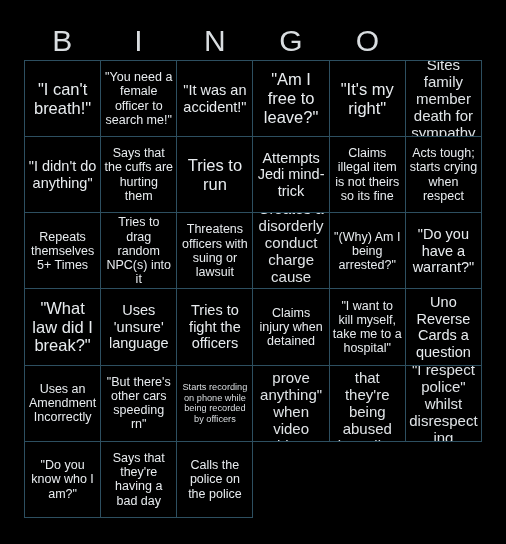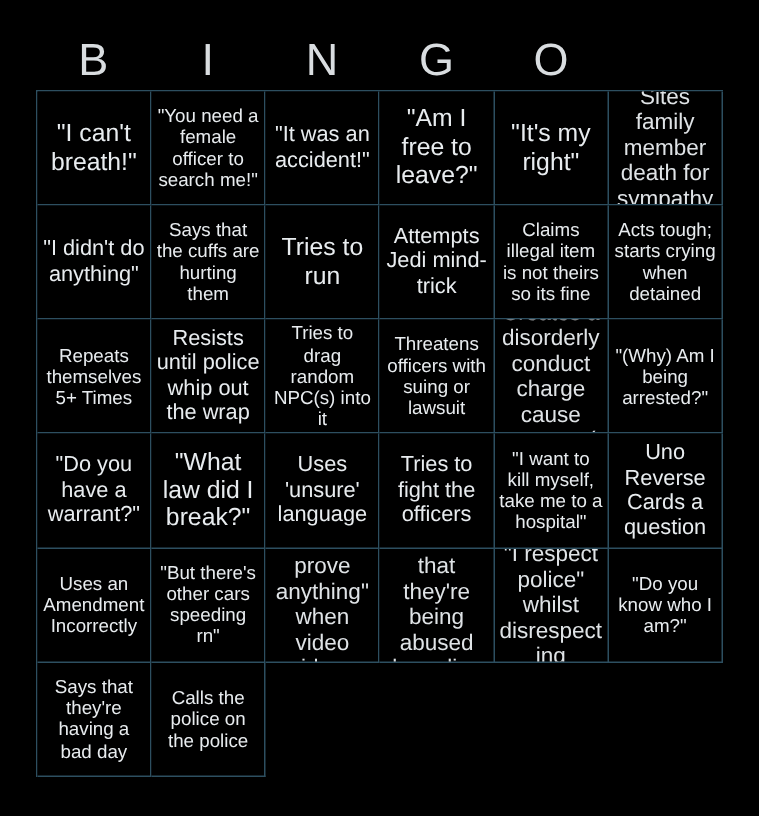--- a/index.html
+++ b/index.html
@@ -127,28 +127,25 @@
       <div class="cell fs-xl">
         <span class="cell-text">Tries to run</span>
       </div>
       <div class="cell fs-lg">
         <span class="cell-text">Attempts Jedi mind-trick</span>
       </div>
       <div class="cell fs-md">
         <span class="cell-text">Claims illegal item is not theirs so its fine</span>
       </div>
       <div class="cell fs-md">
-        <span class="cell-text">Acts tough; starts crying when detained</span>
+        <span class="cell-text">Acts tough; starts crying when respect</span>
       </div>
       <div class="cell fs-md">
         <span class="cell-text">Repeats themselves 5+ Times</span>
       </div>
-      <div class="cell fs-lg">
-        <span class="cell-text">Resists until police whip out the wrap</span>
-      </div>
       <div class="cell fs-md">
         <span class="cell-text">Tries to drag random NPC(s) into it</span>
       </div>
       <div class="cell fs-md">
         <span class="cell-text">Threatens officers with suing or lawsuit</span>
       </div>
       <div class="cell fs-sm">
         <span class="cell-text">Creates a disorderly conduct charge cause angry &gt;:(</span>
       </div>
       <div class="cell fs-md">
@@ -160,31 +157,37 @@
       <div class="cell fs-xl">
         <span class="cell-text">"What law did I break?"</span>
       </div>
       <div class="cell fs-lg">
         <span class="cell-text">Uses 'unsure' language</span>
       </div>
       <div class="cell fs-lg">
         <span class="cell-text">Tries to fight the officers</span>
       </div>
       <div class="cell fs-md">
+        <span class="cell-text">Claims injury when detained</span>
+      </div>
+      <div class="cell fs-md">
         <span class="cell-text">"I want to kill myself, take me to a hospital"</span>
       </div>
       <div class="cell fs-lg">
         <span class="cell-text">Uno Reverse Cards a question</span>
       </div>
       <div class="cell fs-md">
         <span class="cell-text">Uses an Amendment Incorrectly</span>
       </div>
       <div class="cell fs-md">
         <span class="cell-text">"But there's other cars speeding rn"</span>
       </div>
+      <div class="cell fs-xs">
+        <span class="cell-text">Starts recording on phone while being recorded by officers</span>
+      </div>
       <div class="cell fs-sm">
         <span class="cell-text">"You can't prove anything" when video evidence</span>
       </div>
       <div class="cell fs-sm">
         <span class="cell-text">Screams that they're being abused by police</span>
       </div>
       <div class="cell fs-sm">
         <span class="cell-text">"I respect police" whilst disrespecting</span>
       </div>
       <div class="cell fs-md">

